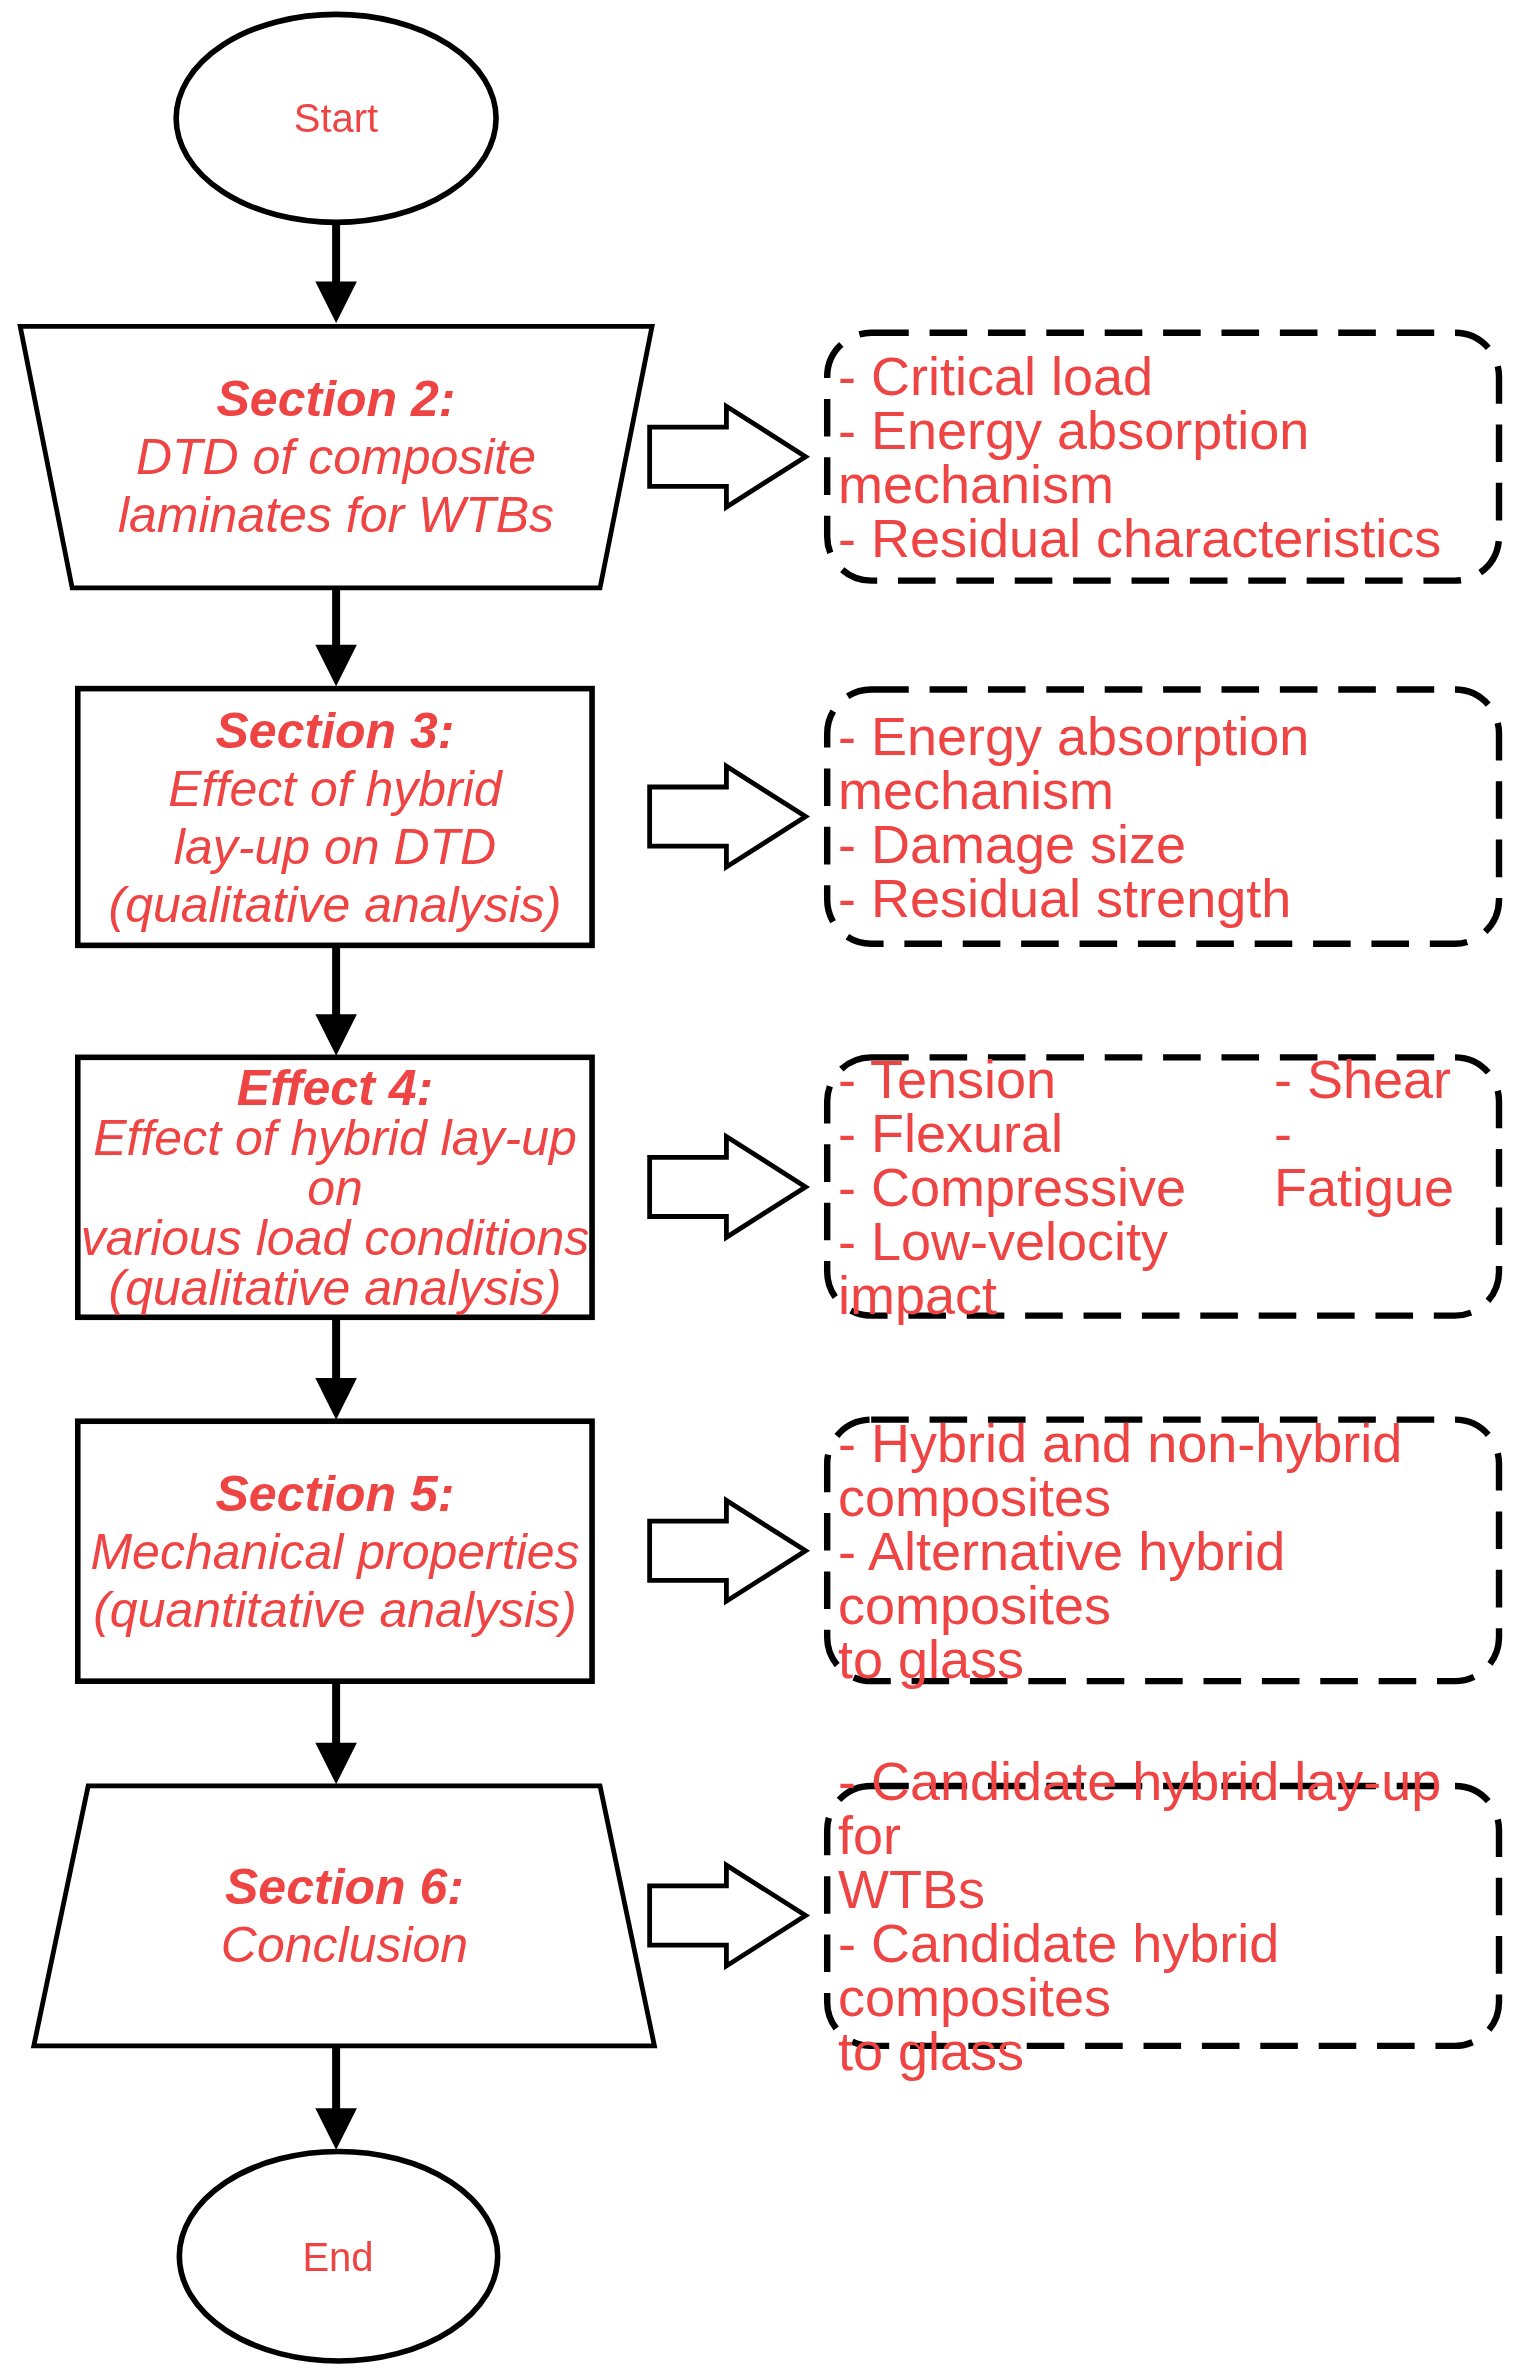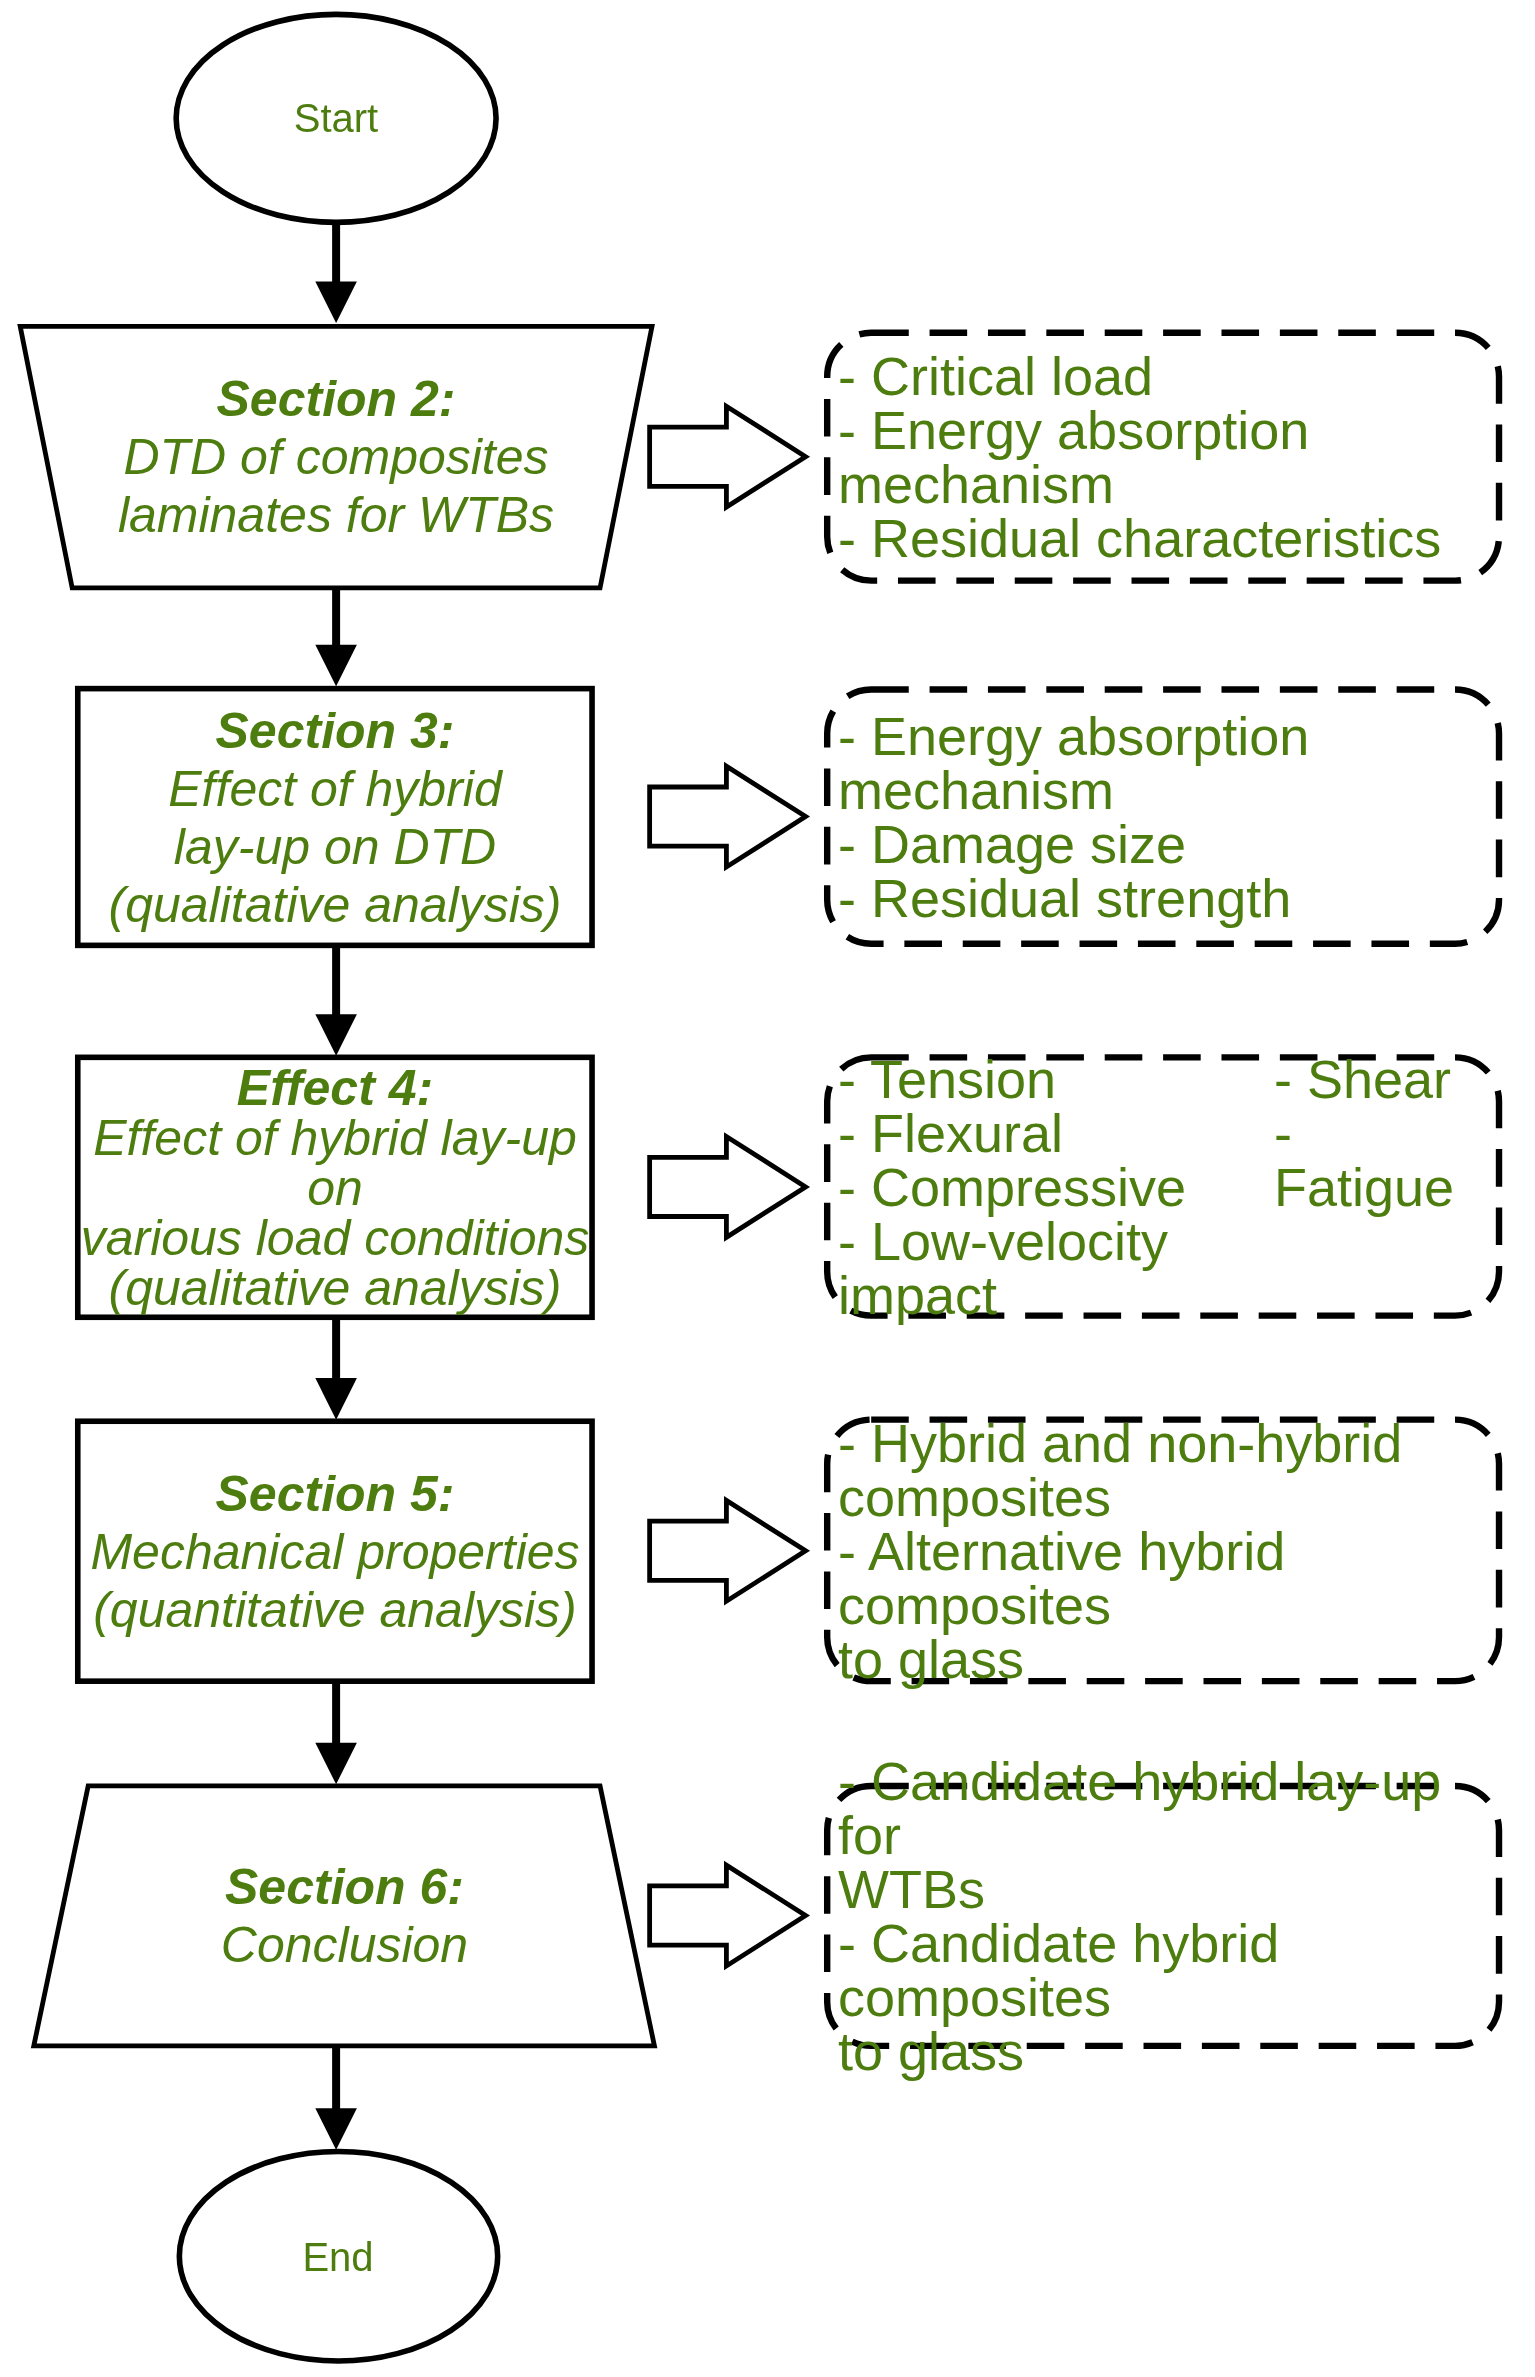--- a/index.html
+++ b/index.html
@@ -1,21 +1,21 @@
 <!DOCTYPE html>
 <html style="font-size:12.8px"><head>
 <meta charset="utf-8">
 <style>
   html,body{margin:0;padding:0;background:#ffffff;}
   #canvas{
     position:relative;
     width:1536px;height:2377px;
     background:#ffffff;
     font-family:"Liberation Sans","DejaVu Sans",sans-serif;
-    color:#4d7c0f;
+    color:#ef4444;
     overflow:hidden;
   }
   #shape-layer{position:absolute;left:0;top:0;}
   .shape{fill:#ffffff;stroke:#000000;}
   .oval{stroke-width:7;}
   .rectnode{stroke-width:7;}
   .trap{stroke-width:6;}
   .flow-line{stroke:#000000;stroke-width:10;}
   .flow-head{fill:#000000;stroke:none;}
   .block-arrow{fill:#ffffff;stroke:#000000;stroke-width:6;}
@@ -105,21 +105,21 @@
     <rect class="dashed-box" x="1034" y="1322" width="840" height="323" rx="55"></rect>
     <rect class="dashed-box" x="1034" y="1775" width="840" height="327" rx="55"></rect>
     <rect class="dashed-box" x="1034" y="2233" width="840" height="325" rx="55"></rect>
   </svg>
 
   <div id="t-start" class="terminal-text">Start</div>
   <div id="t-end" class="terminal-text">End</div>
 
   <div id="t-s2" class="node-text">
     <div class="node-title">Section 2:</div>
-    <div>DTD of composites</div>
+    <div>DTD of composite</div>
     <div>laminates for WTBs</div>
   </div>
 
   <div id="t-s3" class="node-text">
     <div class="node-title">Section 3:</div>
     <div>Effect of hybrid</div>
     <div>lay-up on DTD</div>
     <div>(qualitative analysis)</div>
   </div>
 

